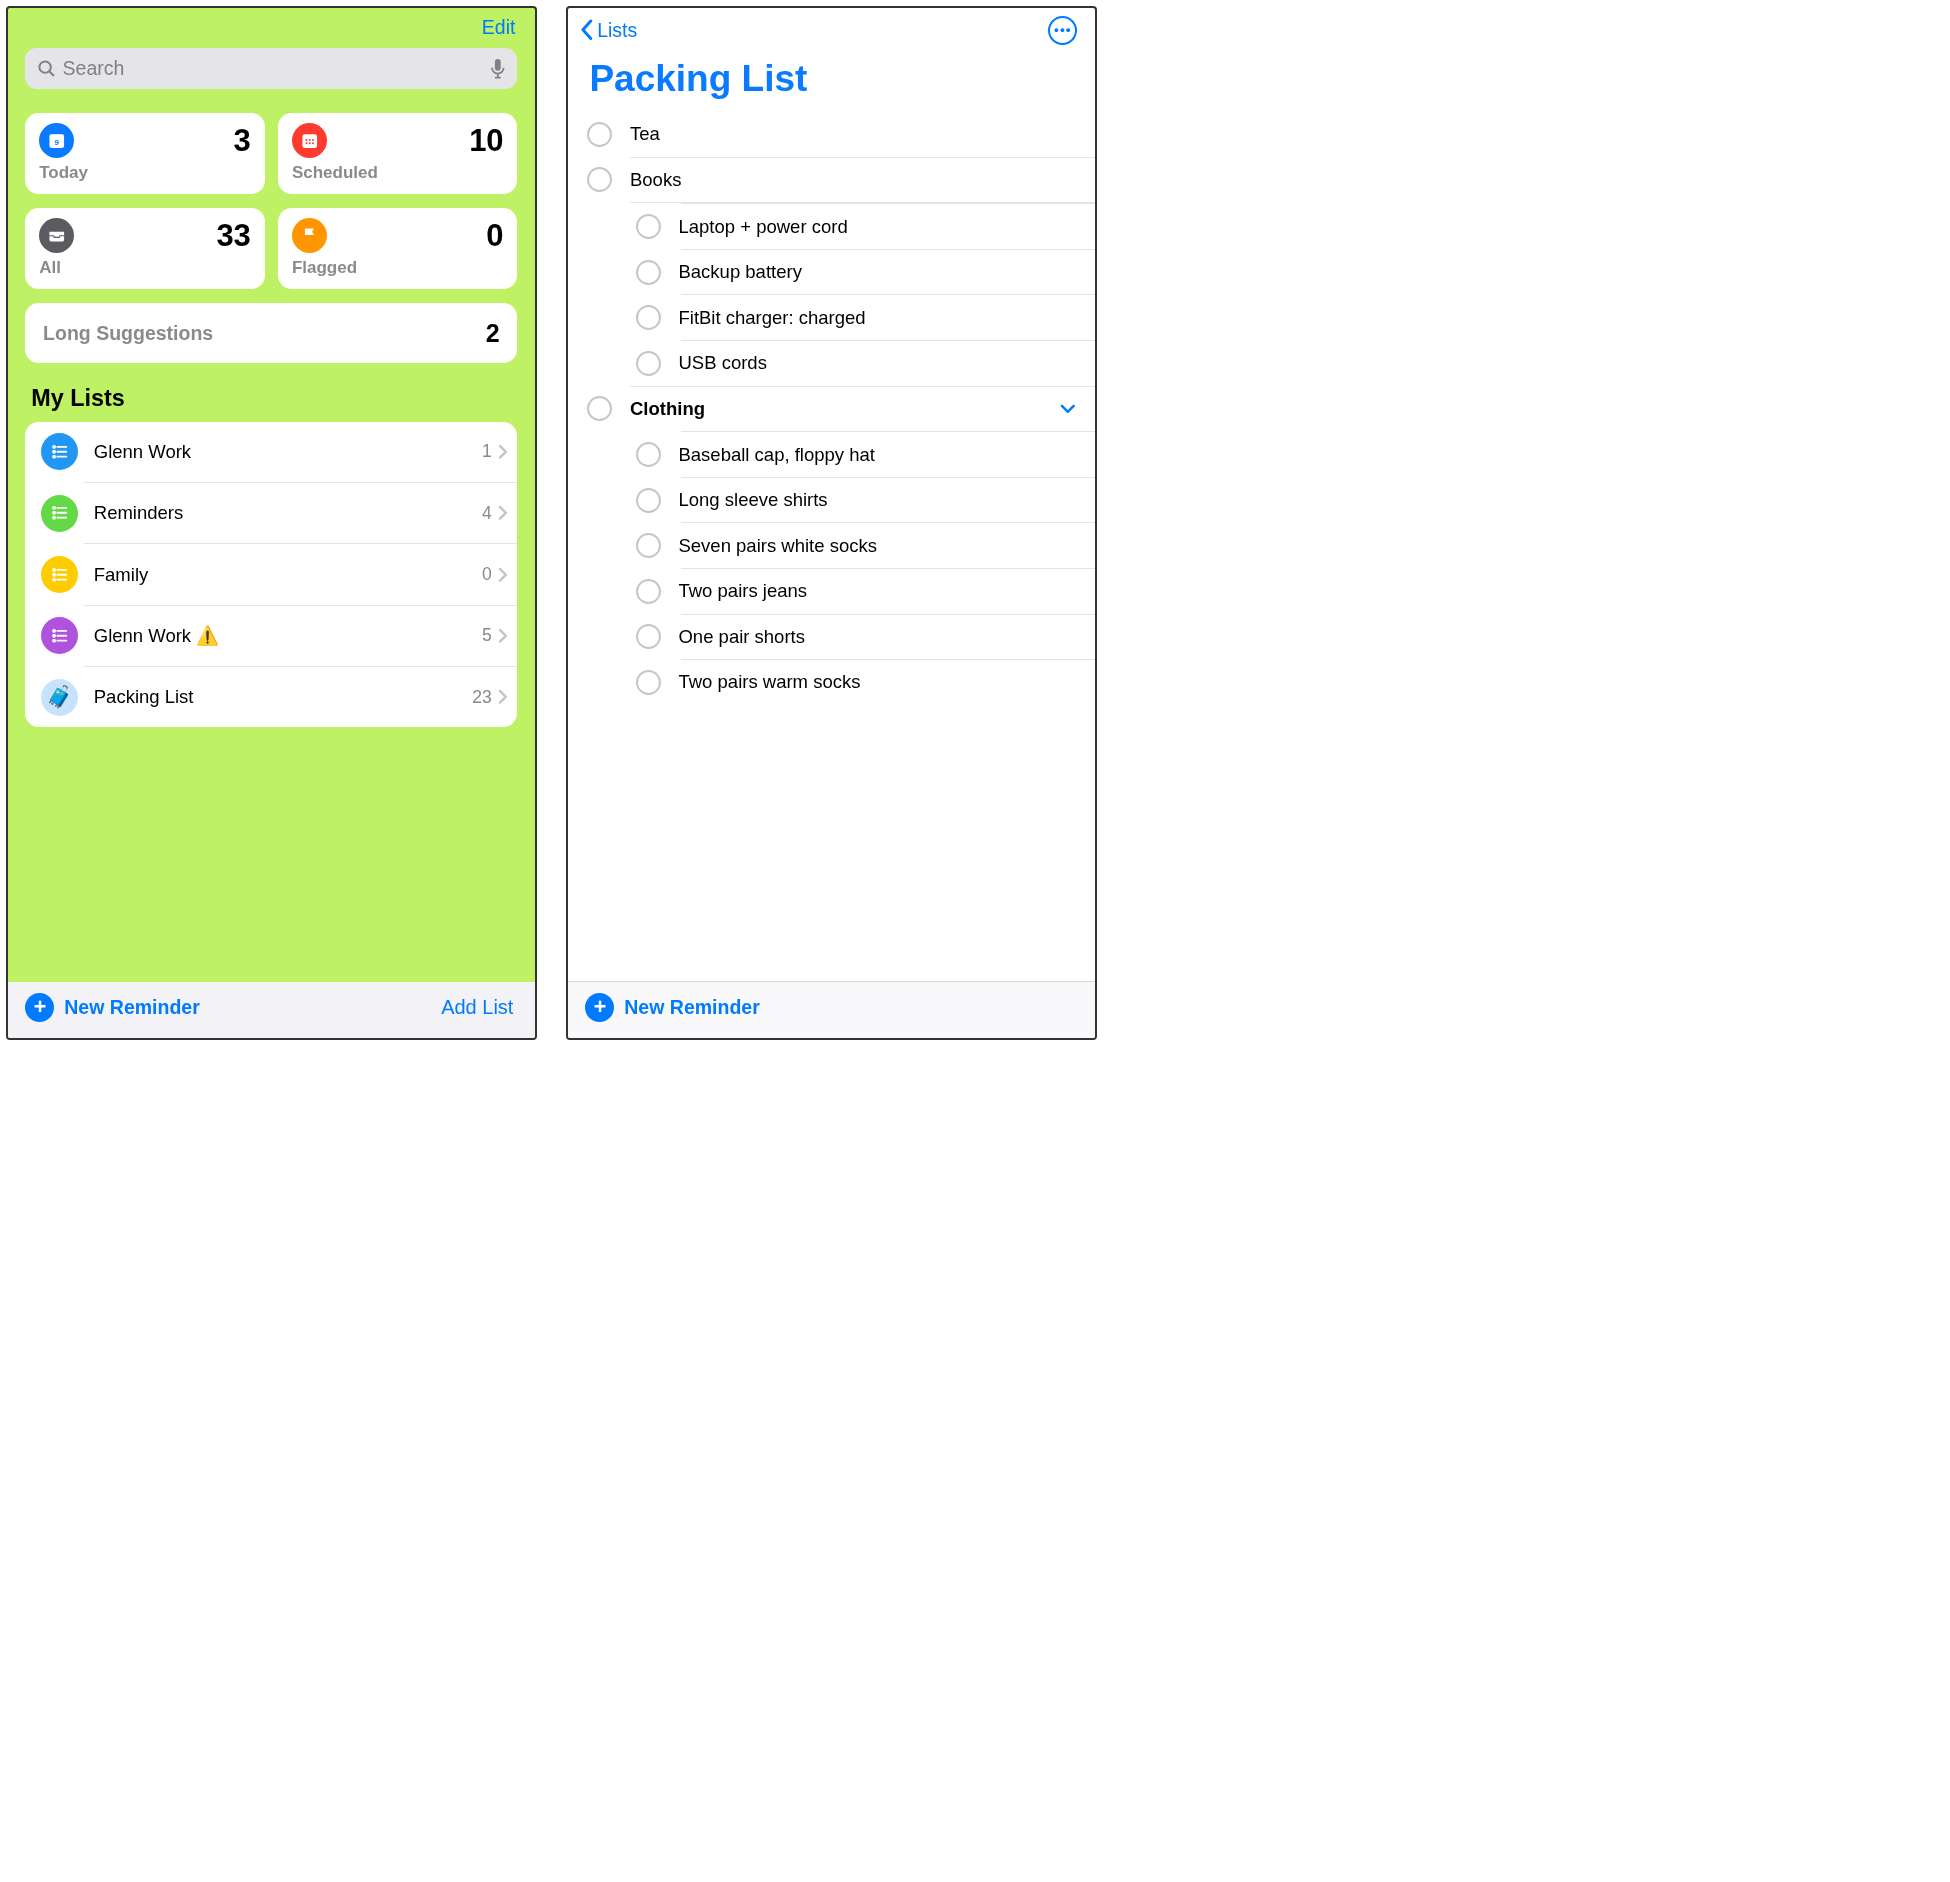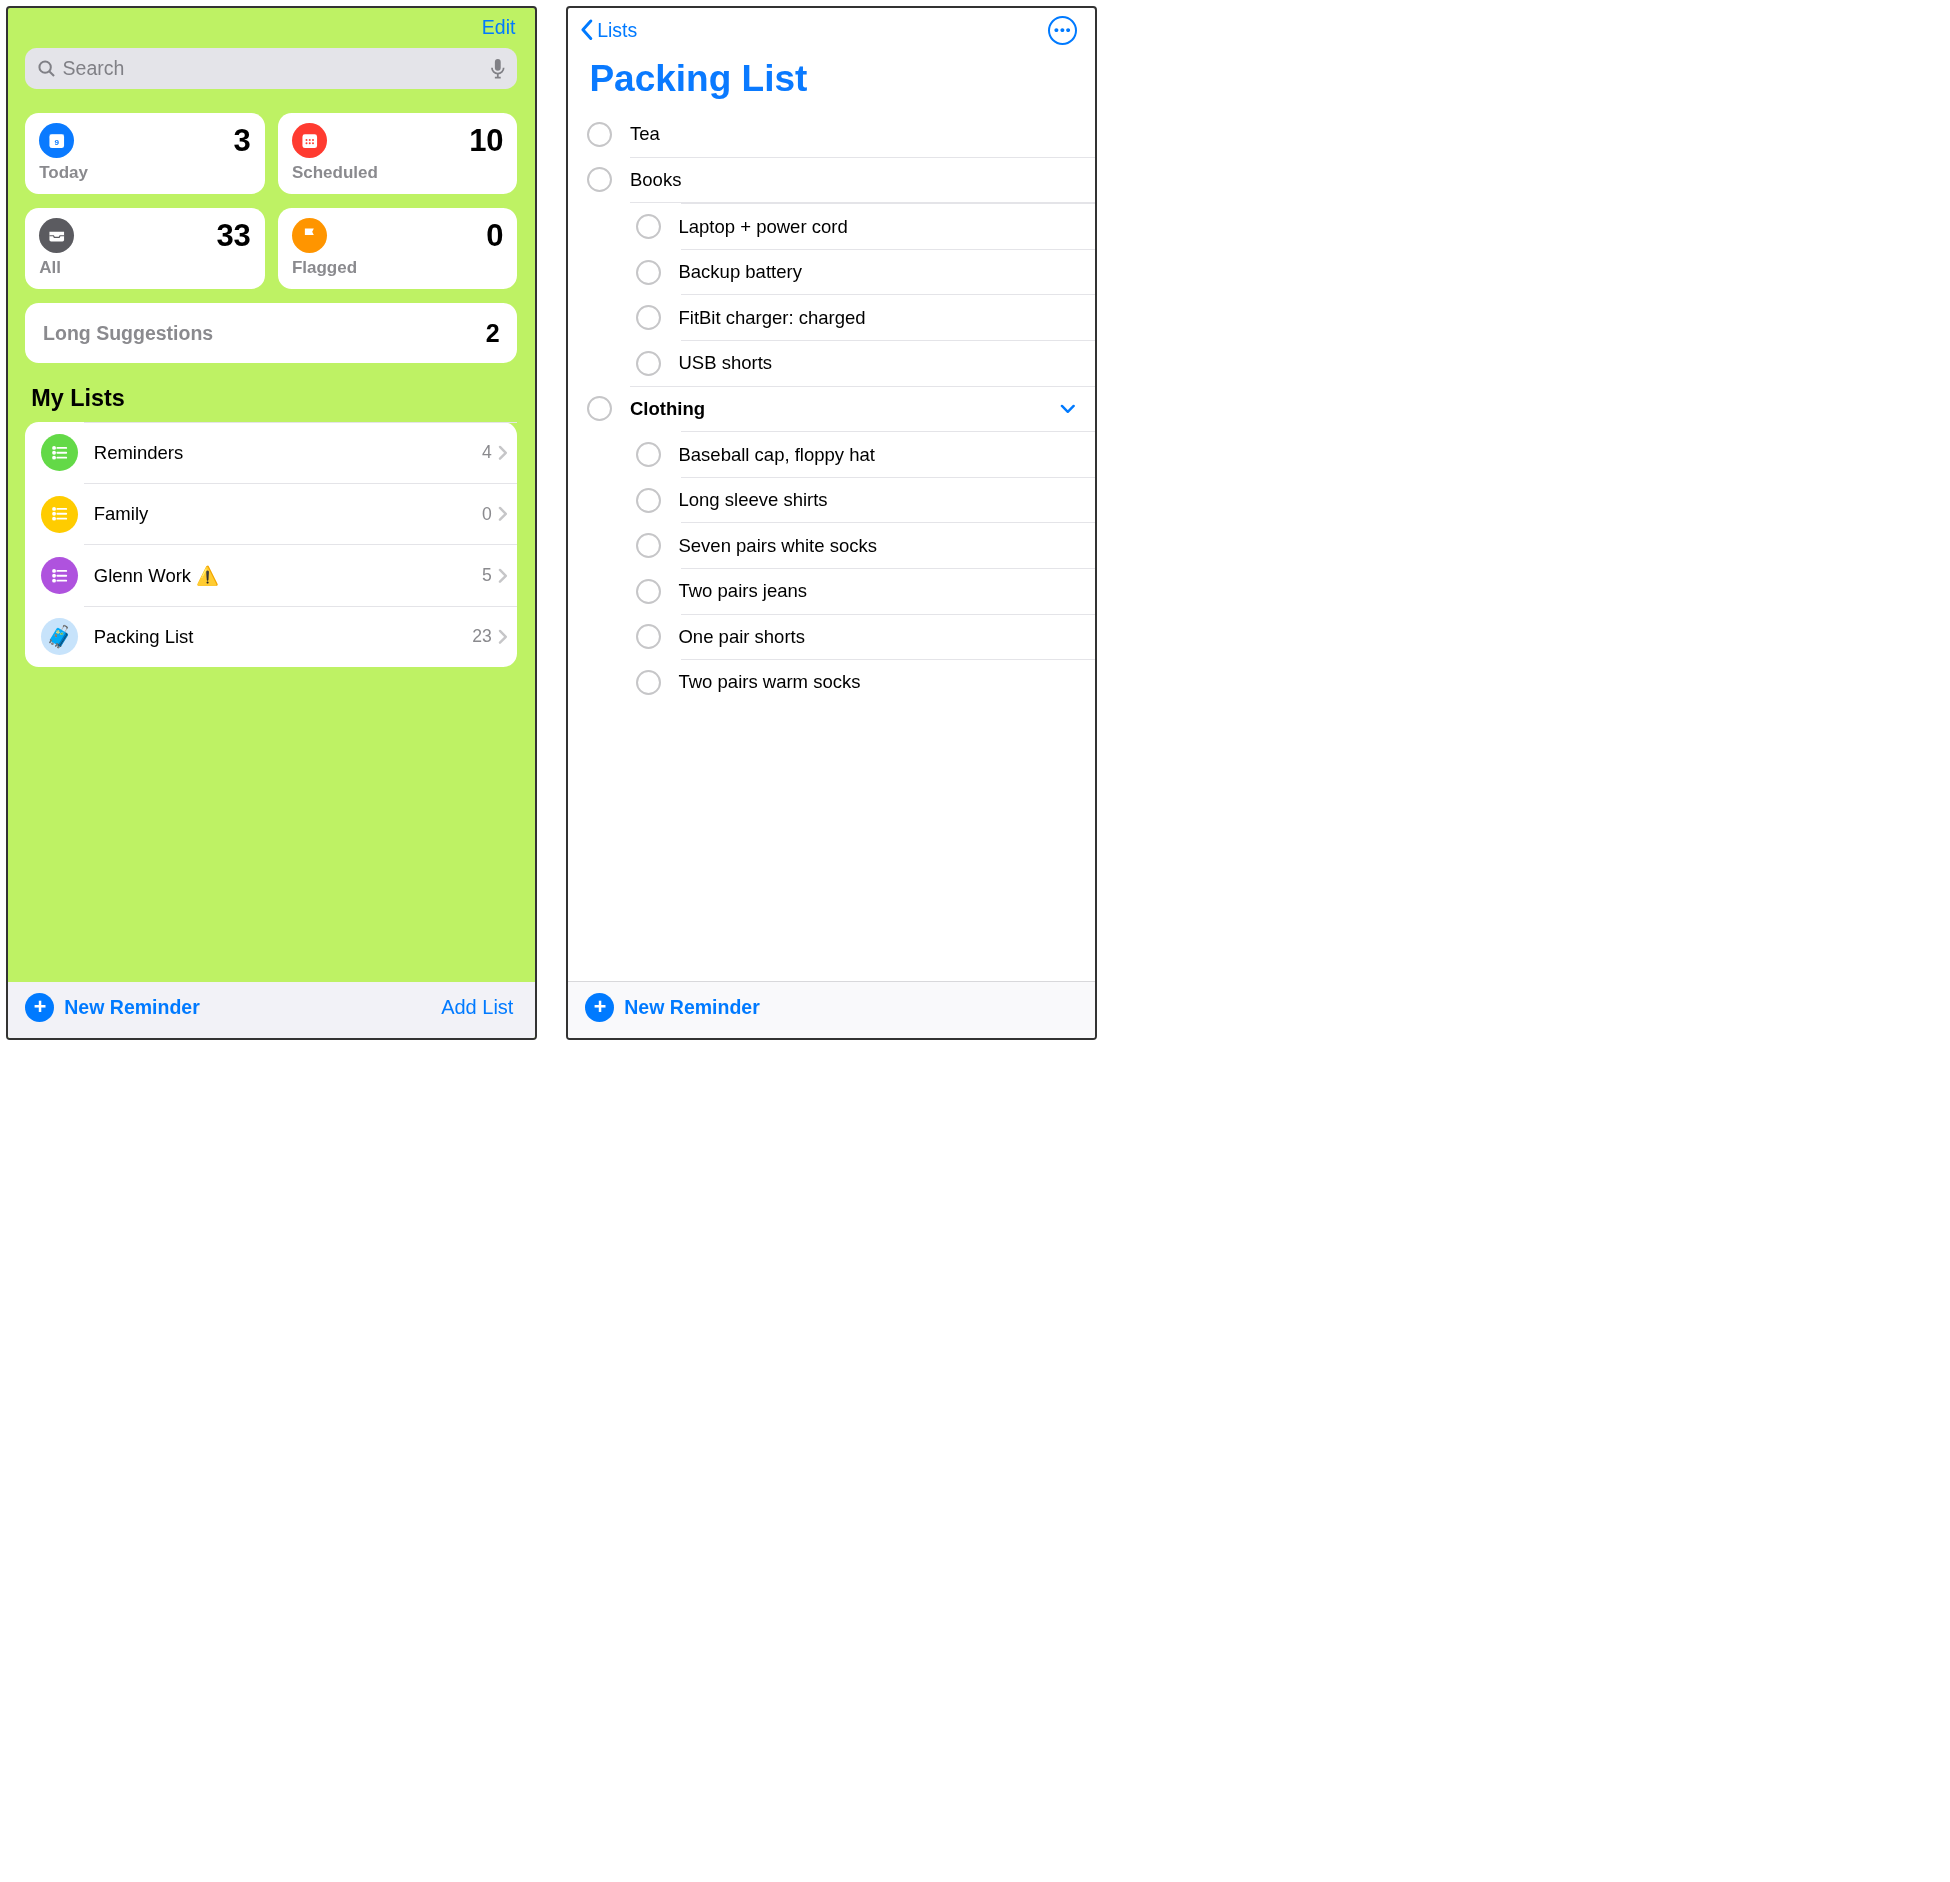--- a/index.html
+++ b/index.html
@@ -291,20 +291,39 @@
   </div>
 
   <div class="siri-card">
     <span class="label">Long Suggestions</span>
     <span class="count">2</span>
   </div>
 
   <div class="section-header">My Lists</div>
 
   <div class="lists-box" id="lists-box">
+      <div class="list-row">
+        <span class="list-icon sky-bg">
+          <svg width="19.5" height="19.5" viewBox="0 0 24 24" fill="none" stroke="#fff" stroke-width="2.2" stroke-linecap="round">
+            <circle cx="5" cy="6" r="1.3" fill="#fff"></circle>
+            <line x1="9" y1="6" x2="20" y2="6"></line>
+            <circle cx="5" cy="12" r="1.3" fill="#fff"></circle>
+            <line x1="9" y1="12" x2="20" y2="12"></line>
+            <circle cx="5" cy="18" r="1.3" fill="#fff"></circle>
+            <line x1="9" y1="18" x2="20" y2="18"></line>
+          </svg>
+        </span>
+        <span class="title">Glenn Work</span>
+        <span class="cnt">1</span>
+        <span class="chev">
+          <svg width="9.8" height="15.6" viewBox="0 0 10 16" fill="none" stroke="#c6c6c8" stroke-width="2.5" stroke-linecap="round" stroke-linejoin="round">
+            <polyline points="2,2 8,8 2,14"></polyline>
+          </svg>
+        </span>
+      </div>
       <div class="list-sep"></div>
       <div class="list-row">
         <span class="list-icon lime-bg">
           <svg width="19.5" height="19.5" viewBox="0 0 24 24" fill="none" stroke="#fff" stroke-width="2.2" stroke-linecap="round">
             <circle cx="5" cy="6" r="1.3" fill="#fff"></circle>
             <line x1="9" y1="6" x2="20" y2="6"></line>
             <circle cx="5" cy="12" r="1.3" fill="#fff"></circle>
             <line x1="9" y1="12" x2="20" y2="12"></line>
             <circle cx="5" cy="18" r="1.3" fill="#fff"></circle>
             <line x1="9" y1="18" x2="20" y2="18"></line>
@@ -422,21 +441,21 @@
         <span class="item-text">Backup battery</span>
       </div>
       <div class="item-sep sub"></div>
       <div class="item-row sub">
         <span class="check-circle"></span>
         <span class="item-text">FitBit charger: charged</span>
       </div>
       <div class="item-sep sub"></div>
       <div class="item-row sub">
         <span class="check-circle"></span>
-        <span class="item-text">USB shorts</span>
+        <span class="item-text">USB cords</span>
       </div>
       <div class="item-sep"></div>
       <div class="item-row group">
         <span class="check-circle"></span>
         <span class="item-text">Clothing</span>
         <span class="expand-chev">
           <svg width="15.6" height="9.8" viewBox="0 0 16 10" fill="none" stroke="#007aff" stroke-width="2.5" stroke-linecap="round" stroke-linejoin="round">
             <polyline points="2,2 8,8 14,2"></polyline>
           </svg>
         </span>

